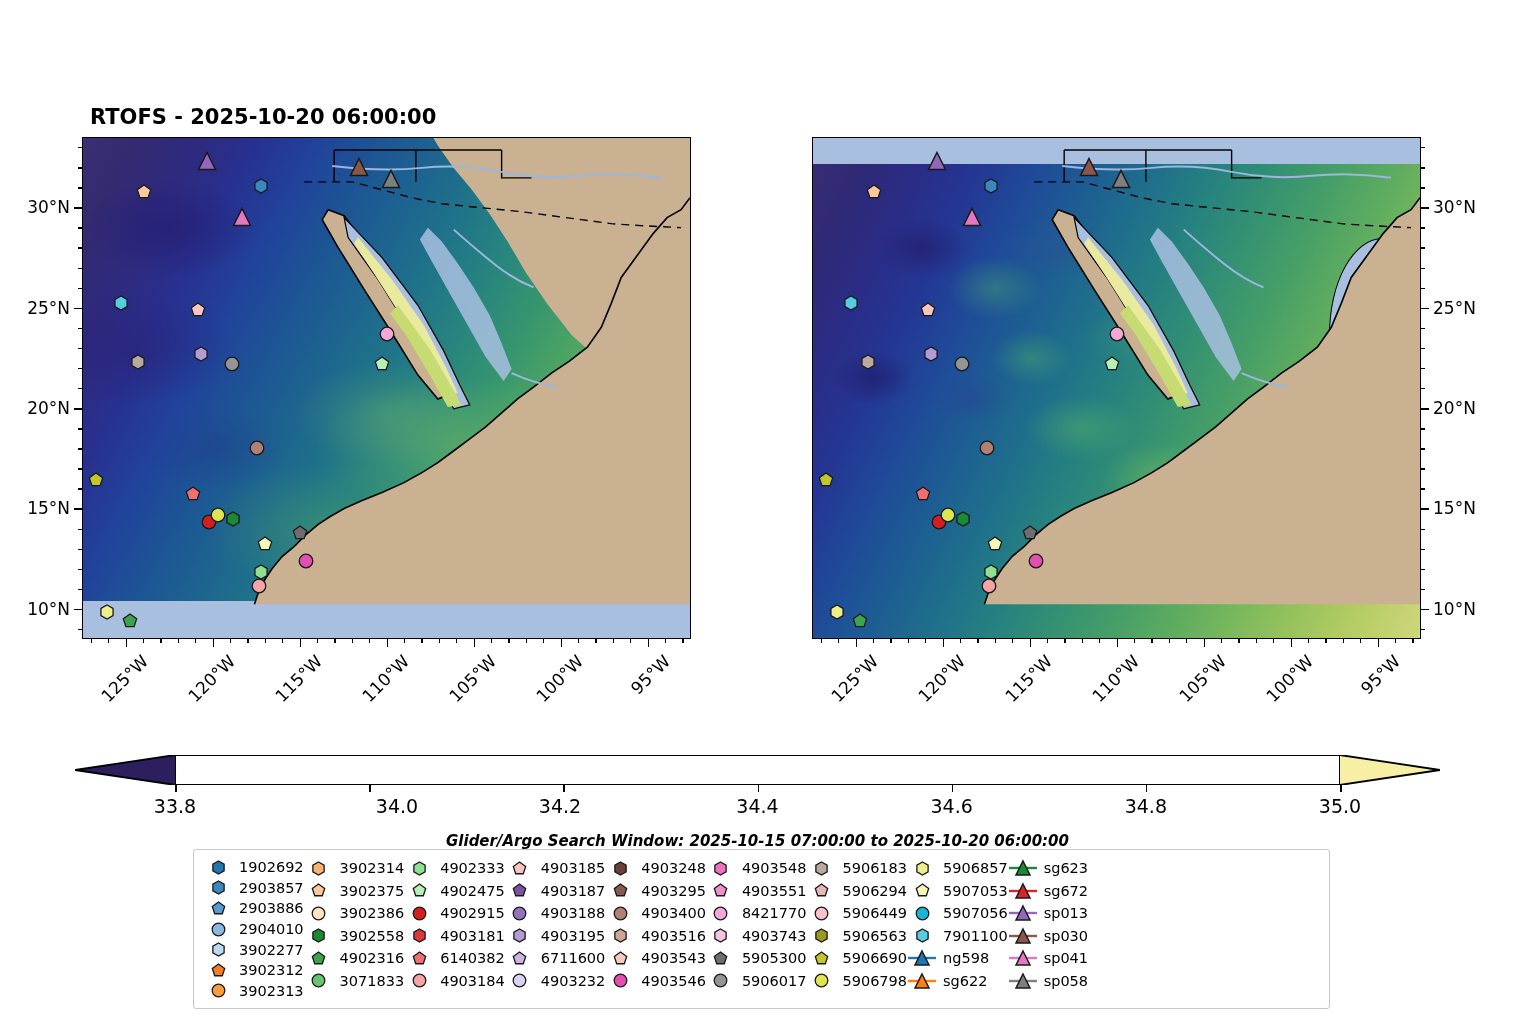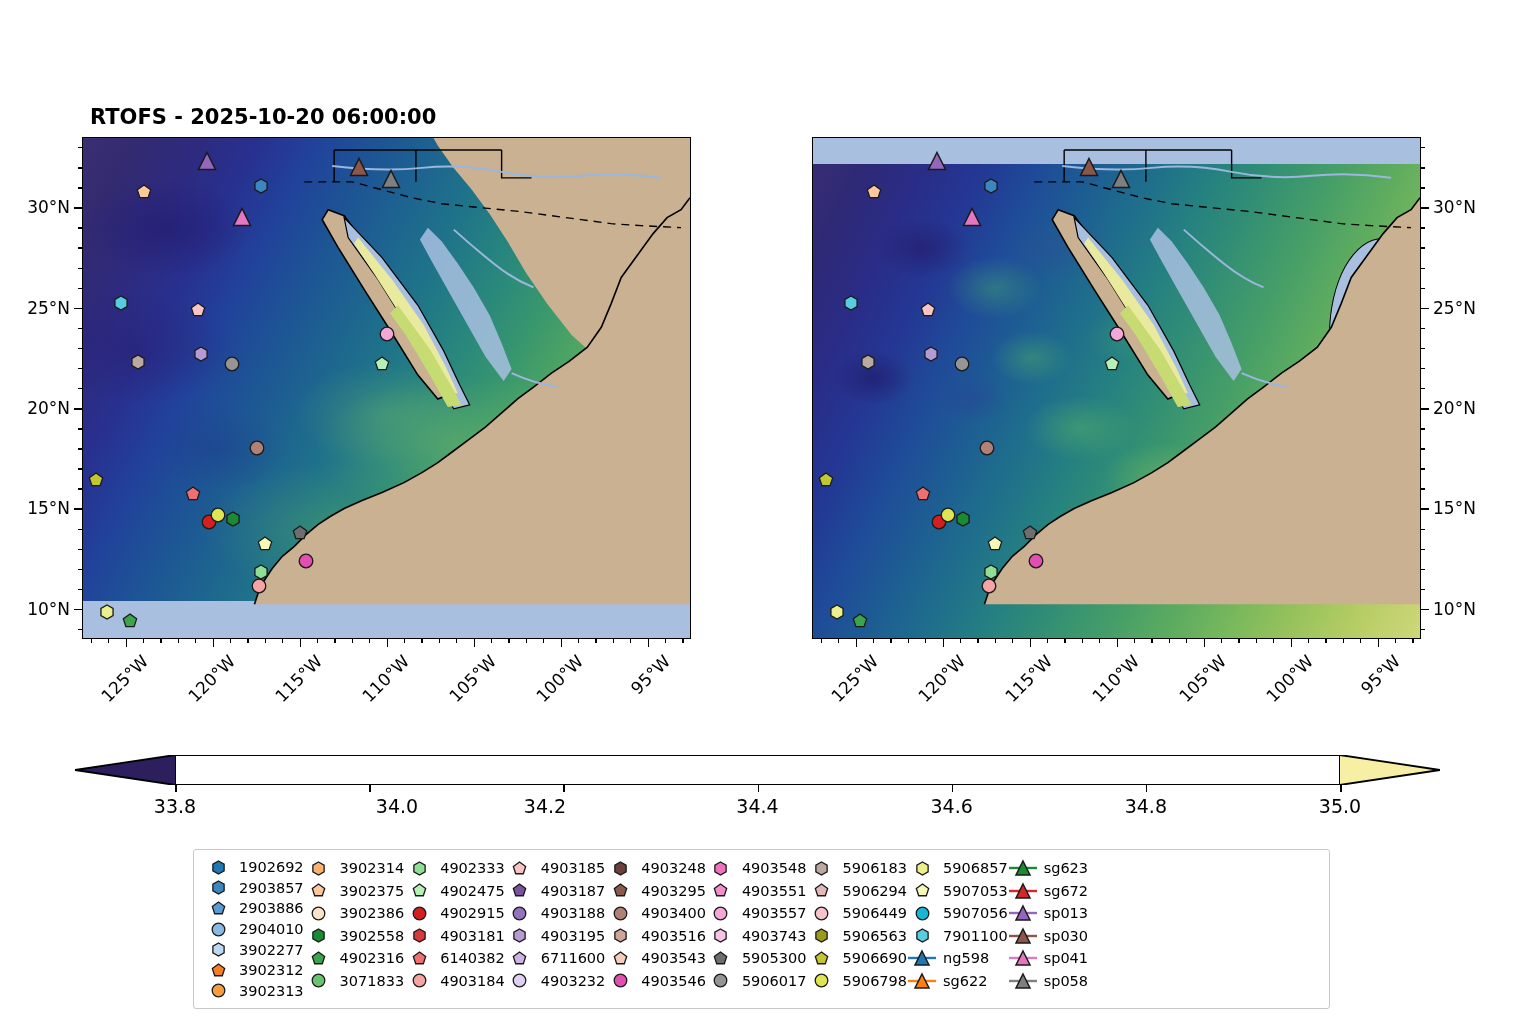--- a/index.html
+++ b/index.html
@@ -700,32 +700,33 @@
     <div id="cb-arrow-right"></div>
     <svg style="position:absolute;left:0;top:0;width:1365px;height:30px;pointer-events:none;">
       <polygon points="100,0 1265,0 1365,15 1265,30 100,30 0,15" fill="none" stroke="#000" stroke-width="1.8"></polygon>
     </svg>
     <div id="cb-ticks">
         <div class="cb-tick" style="left: 100px;"></div>
         <div class="cb-tlabel" style="left: 100px;">33.8</div>
         <div class="cb-tick" style="left: 294.167px;"></div>
         <div class="cb-tlabel" style="left: 277px; margin-left: 45px;">34.0</div>
         <div class="cb-tick" style="left: 488.333px;"></div>
-        <div class="cb-tlabel" style="left: 470px; text-align: right;">34.2</div>
+        <div class="cb-tlabel" style="left: 485px; text-align: right;">34.2</div>
         <div class="cb-tick" style="left: 682.5px;"></div>
         <div class="cb-tlabel" style="left: 682.5px;">34.4</div>
         <div class="cb-tick" style="left: 876.667px;"></div>
         <div class="cb-tlabel" style="left: 876.667px;">34.6</div>
         <div class="cb-tick" style="left: 1070.83px;"></div>
         <div class="cb-tlabel" style="left: 1070.83px;">34.8</div>
         <div class="cb-tick" style="left: 1265px;"></div>
         <div class="cb-tlabel" style="left: 1265px;">35.0</div>
       </div>
   </div>
 
+  <div id="search-window">Glider/Argo Search Window: 2025-10-15 07:00:00 to 2025-10-20 06:00:00</div>
 
   <div id="legend-box">
     <div id="legend-cols">
         <div class="legend-col">
           <div class="legend-entry">
             <span class="legend-swatch">
               <svg width="15" height="15">
                 <polygon points="7.50,1.00 13.13,4.25 13.13,10.75 7.50,14.00 1.87,10.75 1.87,4.25" fill="#1f77b4" stroke="#1a1a1a" stroke-width="1.3"></polygon>
               </svg>
             </span>
@@ -996,21 +997,21 @@
               </svg>
             </span>
             <span class="legend-text">4903551</span>
           </div>
           <div class="legend-entry">
             <span class="legend-swatch">
               <svg width="15" height="15">
                 <circle cx="7.5" cy="7.5" r="6.3" fill="#f5a8d8" stroke="#1a1a1a" stroke-width="1.3"></circle>
               </svg>
             </span>
-            <span class="legend-text">4903557</span>
+            <span class="legend-text">8421770</span>
           </div>
           <div class="legend-entry">
             <span class="legend-swatch">
               <svg width="15" height="15">
                 <polygon points="7.50,1.00 13.13,4.25 13.13,10.75 7.50,14.00 1.87,10.75 1.87,4.25" fill="#f7c2e4" stroke="#1a1a1a" stroke-width="1.3"></polygon>
               </svg>
             </span>
             <span class="legend-text">4903743</span>
           </div>
           <div class="legend-entry">

